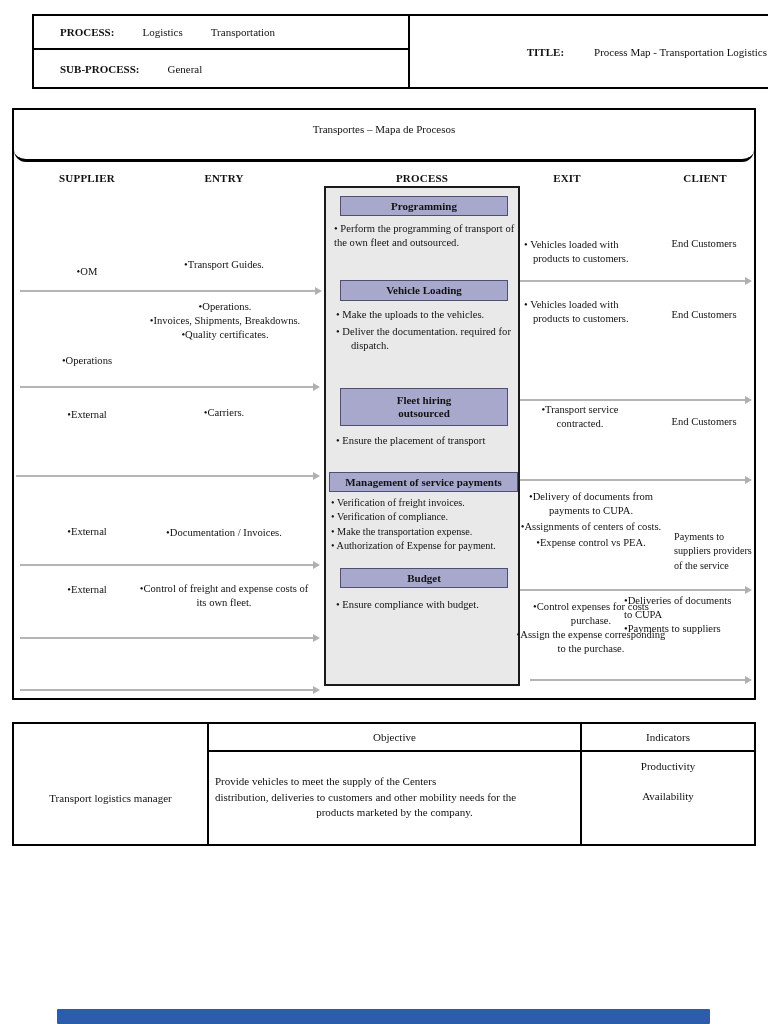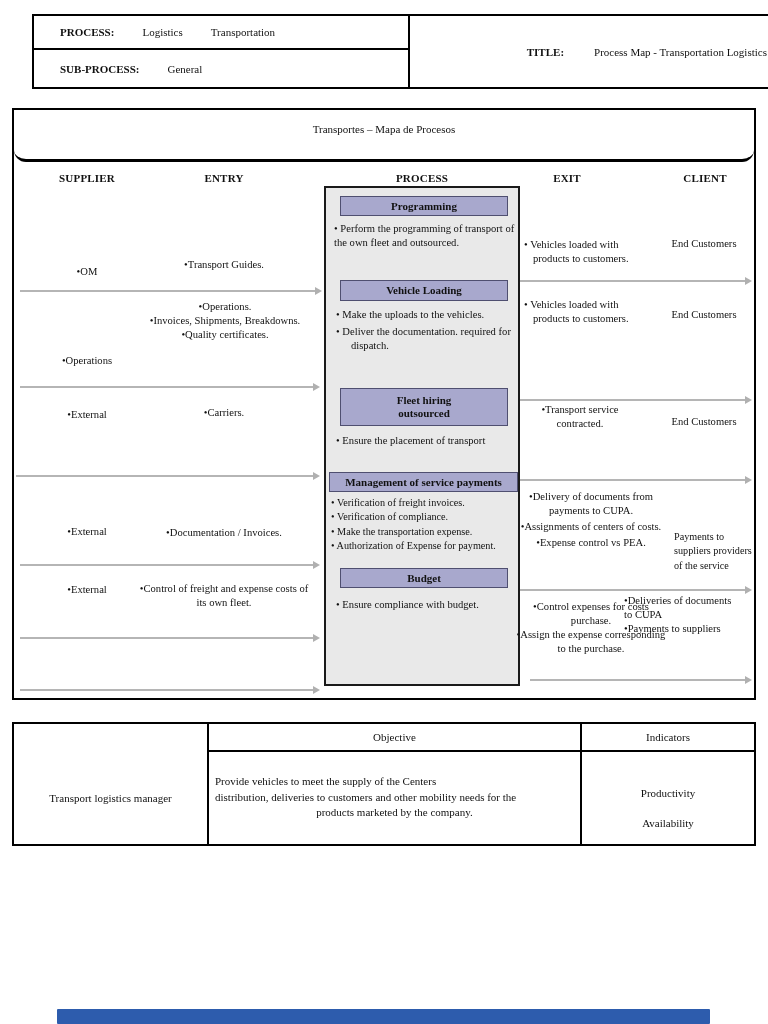--- a/index.html
+++ b/index.html
@@ -166,21 +166,21 @@
     <div class="fcol2">
       <div class="fhead">Objective</div>
       <div class="fbody" style="padding:22px 6px 0 6px;line-height:15.5px;">
         <div>Provide vehicles to meet the supply of the Centers</div>
         <div>distribution, deliveries to customers and other mobility needs for the</div>
         <div class="ctr">products marketed by the company.</div>
       </div>
     </div>
     <div class="fcol3">
       <div class="fhead">Indicators</div>
-      <div class="fbody" style="padding-top:35px;text-align:center;">
+      <div class="fbody" style="padding-top:8px;text-align:center;">
         <div style="margin-bottom:18px;">Productivity</div>
         <div>Availability</div>
       </div>
     </div>
   </div>
 
   <div class="abs progress"></div>
 
 </div>
 

